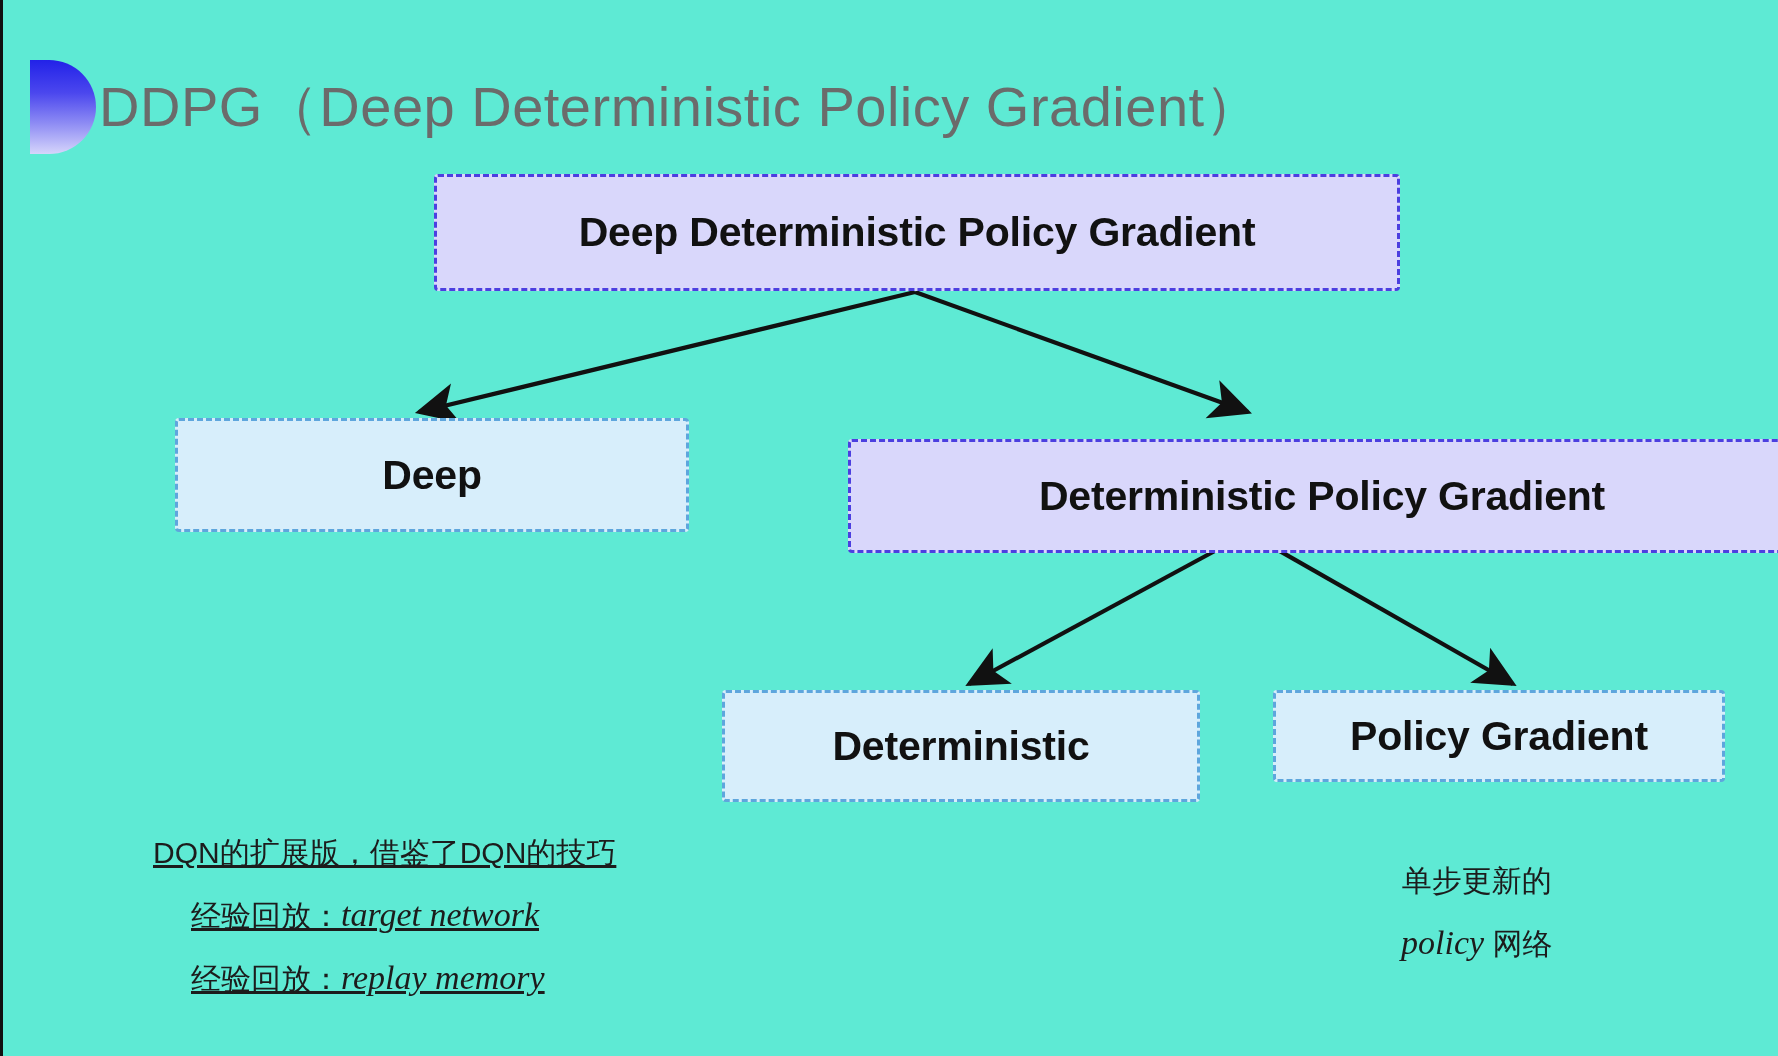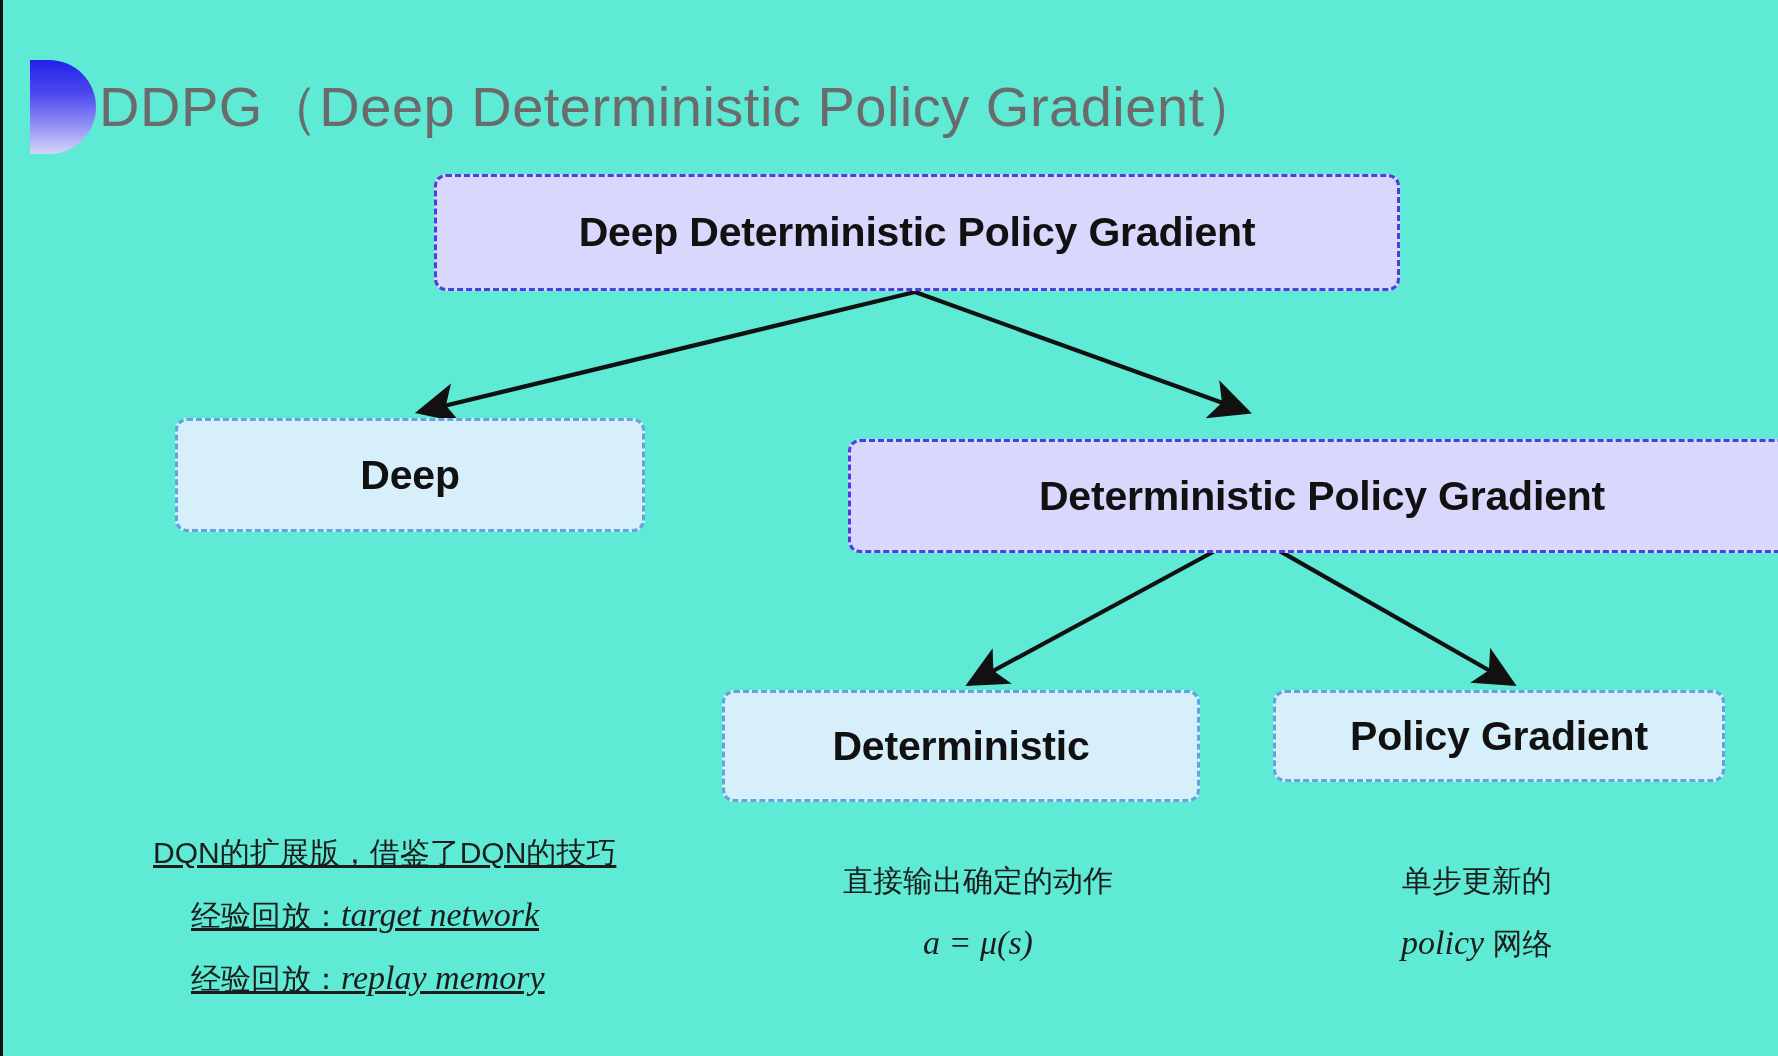--- a/index.html
+++ b/index.html
@@ -44,36 +44,36 @@
   }
 
   
   .node {
     position: absolute;
     box-sizing: border-box;
     display: flex;
     align-items: center;
     justify-content: center;
     text-align: center;
-    border-radius: 12px;
+    border-radius: 4px;
     color: #111111;
     font-weight: 700;
     letter-spacing: -0.2px;
   }
   .node.purple {
     background: #d9d7fb;
     border: 3px dashed #4c3fe0;
   }
   .node.cyan {
     background: #d7eefb;
     border: 3px dashed #5ea6dd;
   }
 
   #node-root   { left: 431px;  top: 174px; width: 966px; height: 117px; font-size: 41px; }
-  #node-deep   { left: 172px;  top: 418px; width: 470px; height: 114px; font-size: 41px; }
+  #node-deep   { left: 172px;  top: 418px; width: 514px; height: 114px; font-size: 41px; }
   #node-dpg    { left: 845px;  top: 439px; width: 948px; height: 114px; font-size: 41px; }
   #node-det    { left: 719px;  top: 690px; width: 478px; height: 112px; font-size: 41px; }
   #node-pg     { left: 1270px; top: 690px; width: 452px; height: 92px; font-size: 41px; }
 
   
   #arrow-layer {
     position: absolute;
     left: 0;
     top: 0;
     width: 1778px;
@@ -151,24 +151,20 @@
   <div class="annotation" id="annot-deep">
     <span class="line ln1">DQN的扩展版，借鉴了DQN的技巧</span>
     <span class="line ln2">
       <span>经验回放：</span><span class="ital">target network</span>
     </span>
     <span class="line ln3">
       <span>经验回放：</span><span class="ital">replay memory</span>
     </span>
   </div>
 
-  <div class="annotation" id="annot-det">
-    <span class="line">直接输出确定的动作</span>
-    <span class="line math">a = μ(s)</span>
-  </div>
 
   <div class="annotation" id="annot-pg">
     <span class="line">单步更新的</span>
     <span class="line">
       <span class="ital">policy</span><span> 网络</span>
     </span>
   </div>
 
 </div>
 

